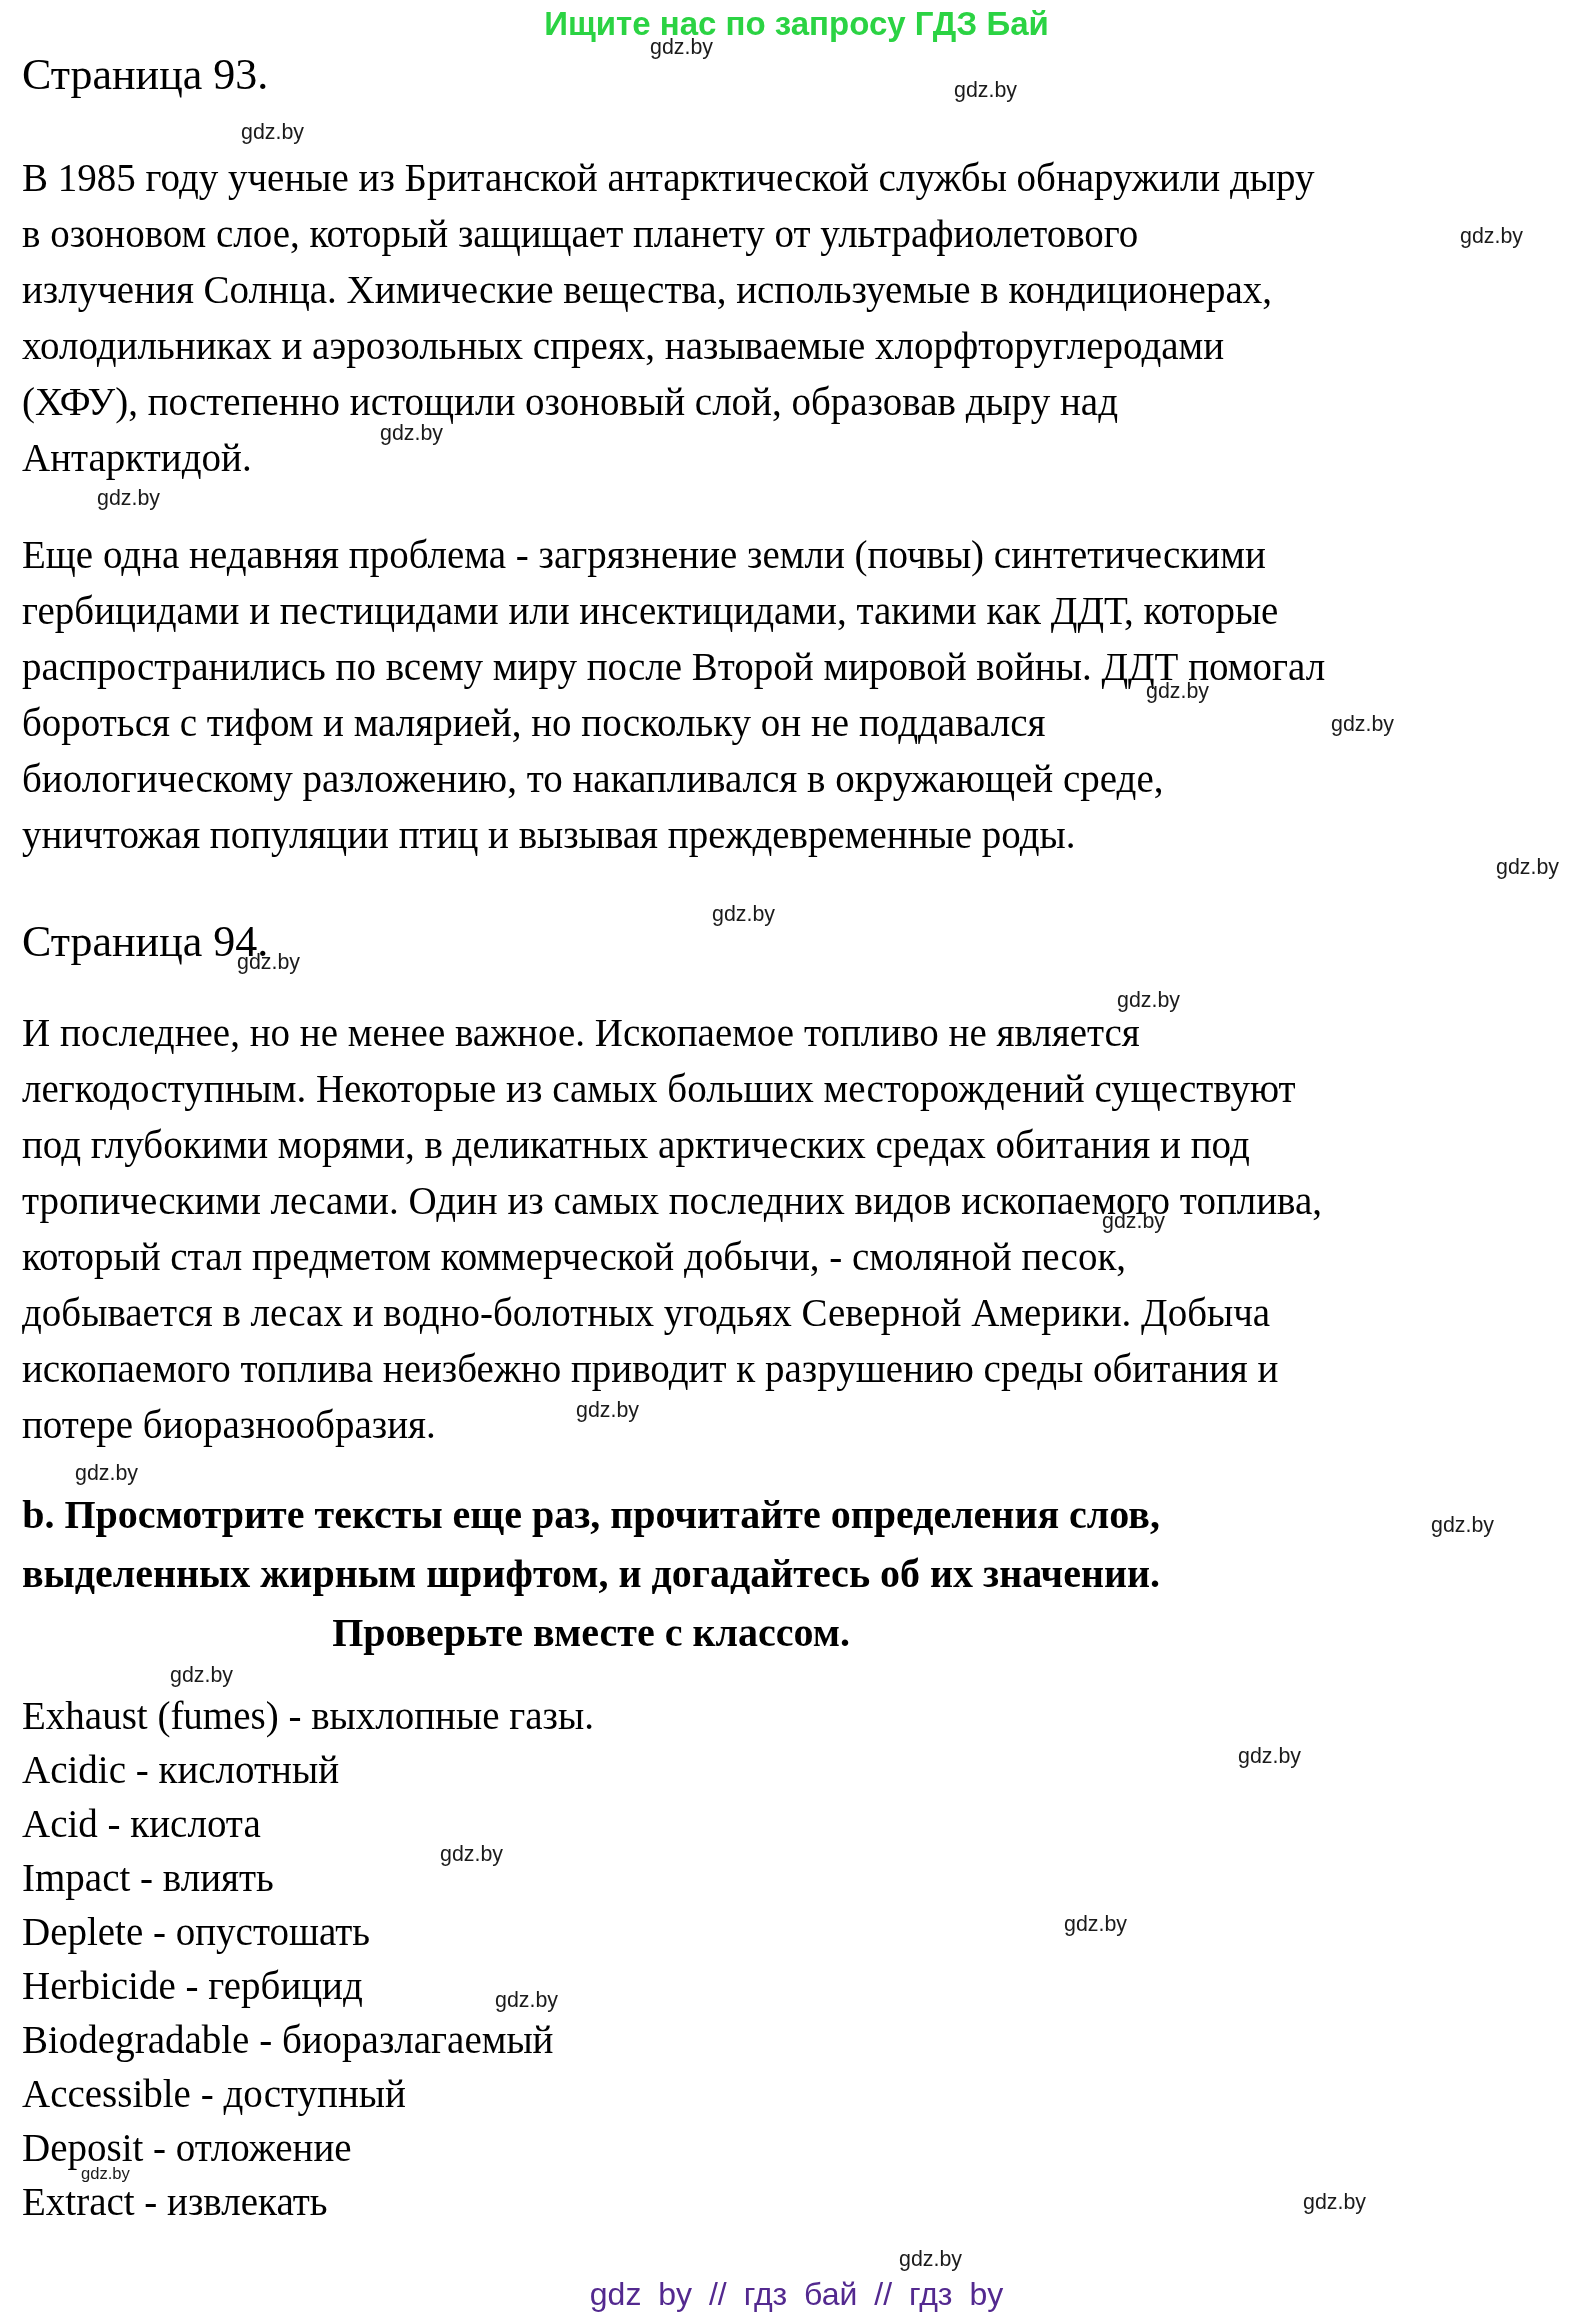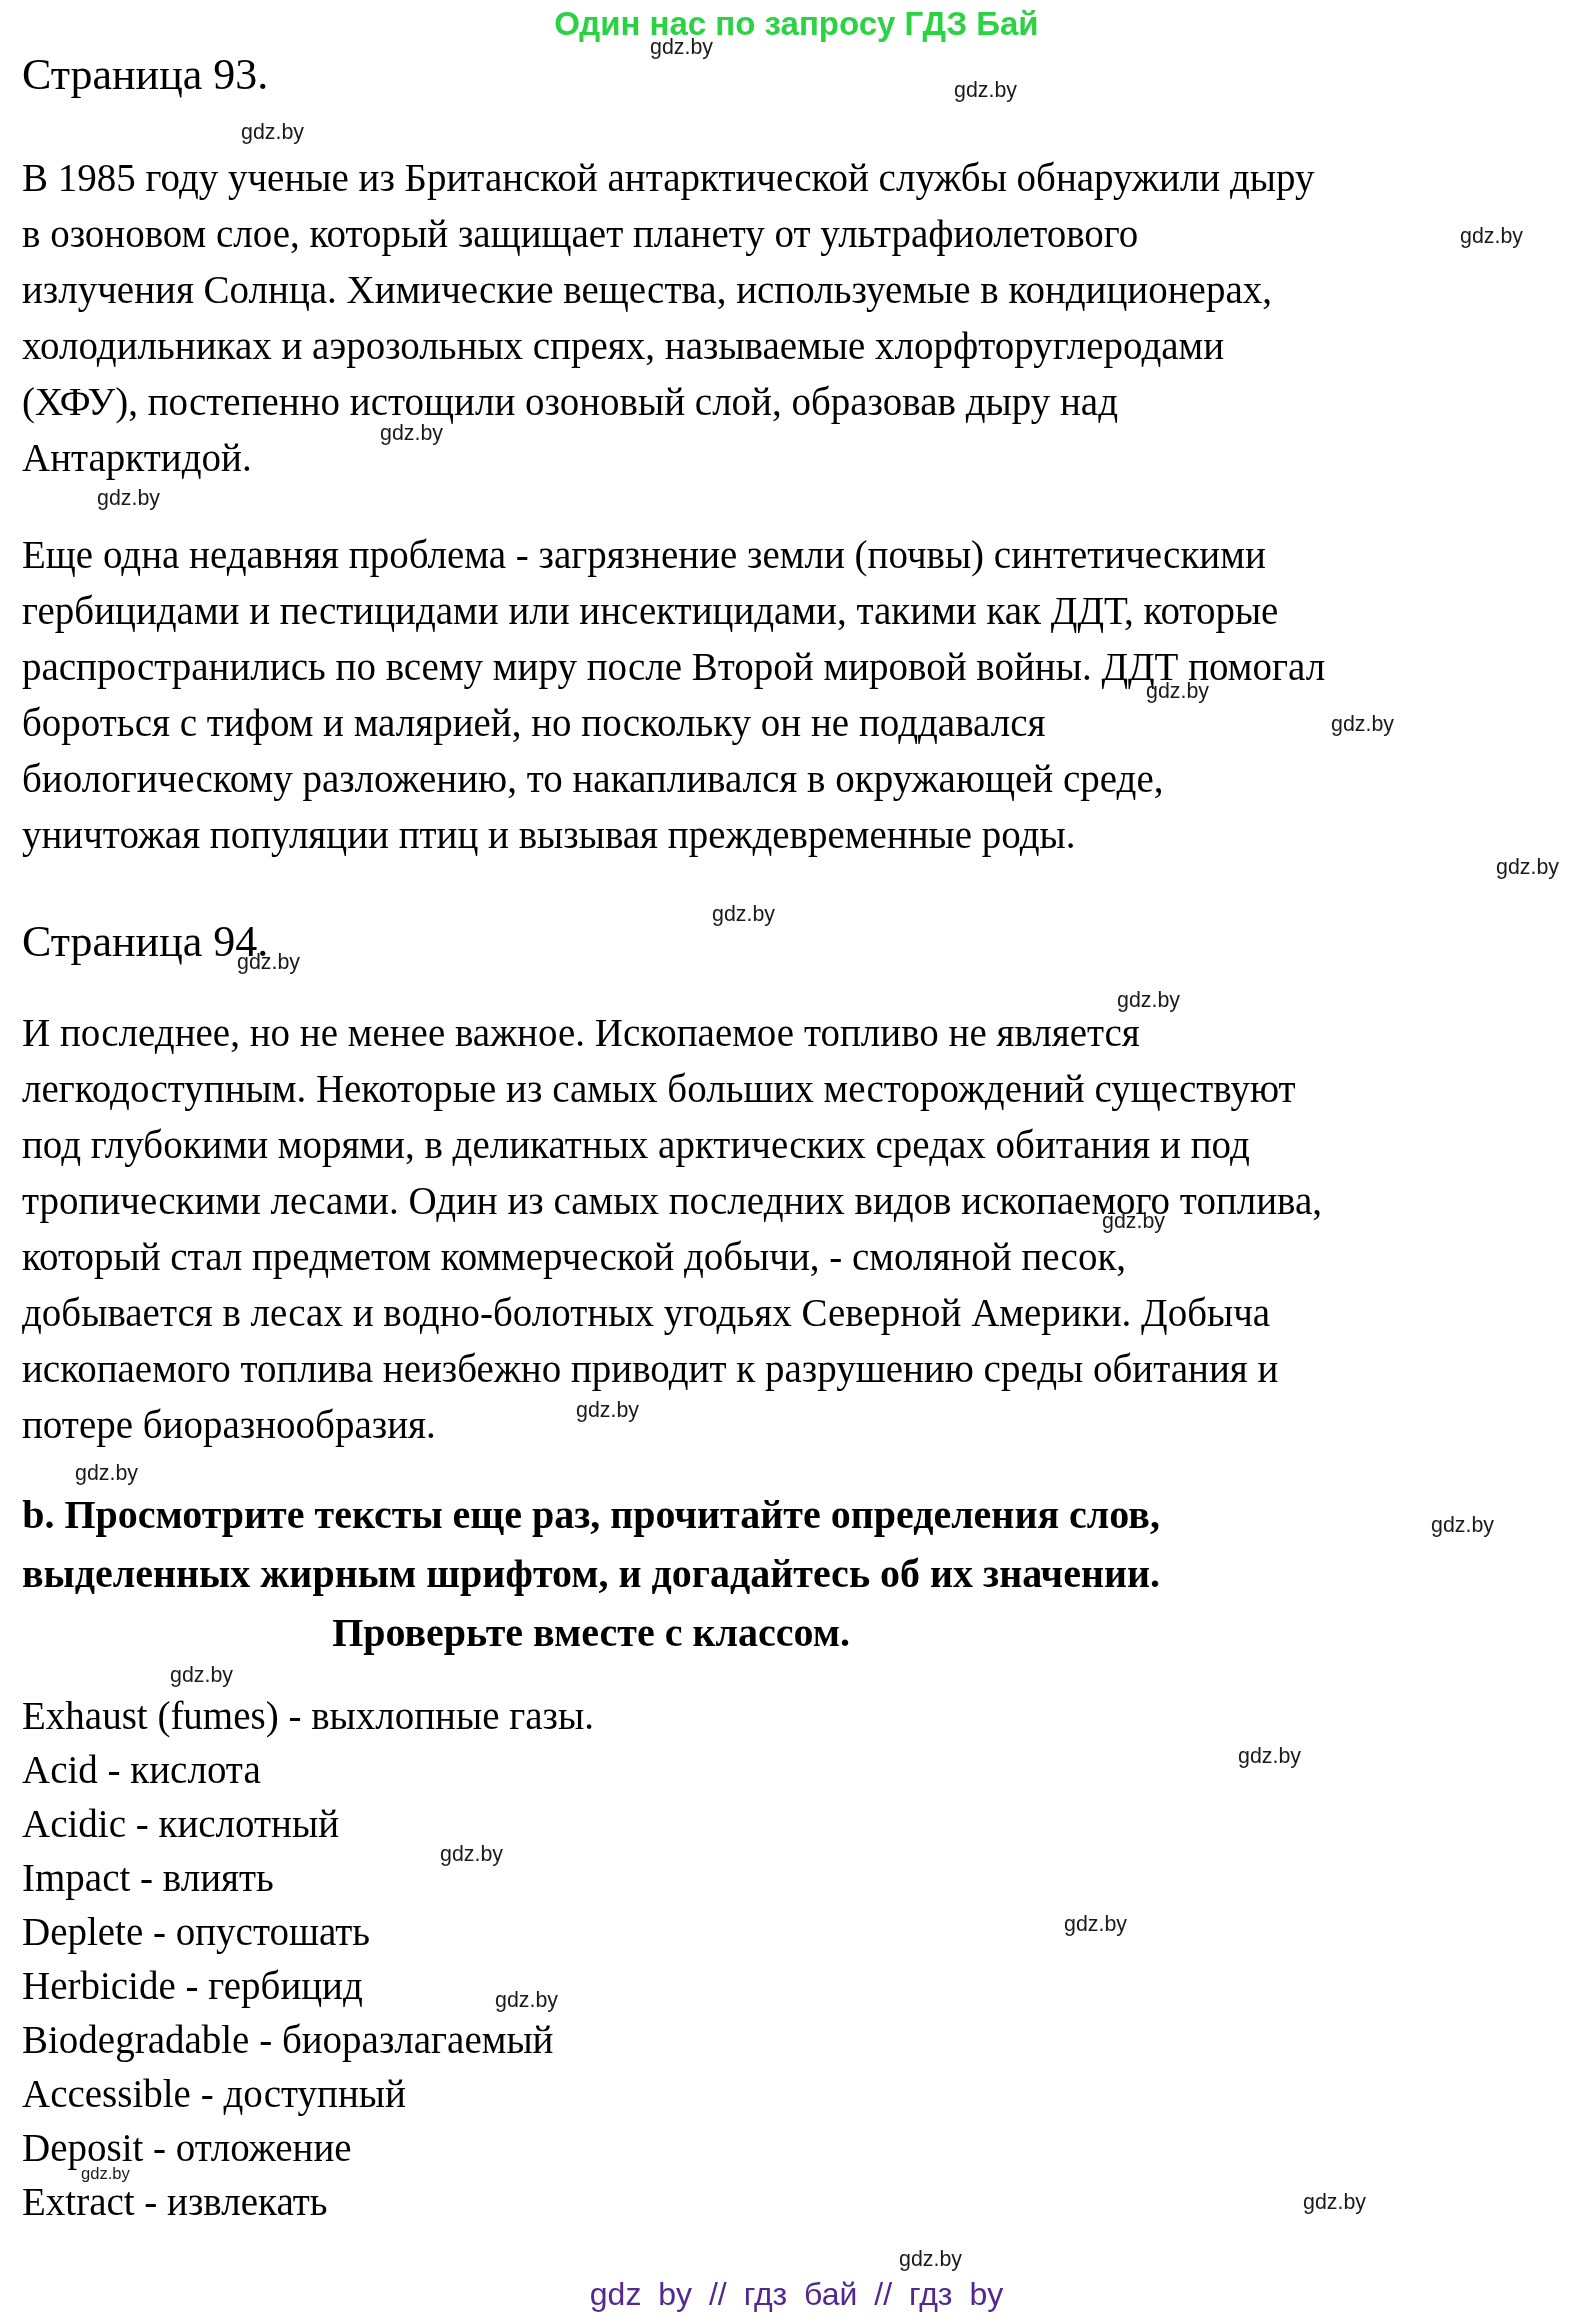--- a/index.html
+++ b/index.html
@@ -29,21 +29,21 @@
   .wm.small{font-size:16.6px;}
   .footer{
     position:absolute;top:2276px;left:0;width:100%;text-align:center;
     font-family:"Liberation Sans", sans-serif;font-size:32px;color:#53298f;
     word-spacing:8px;
   }
 </style>
 </head>
 <body>
 
-<div class="banner" style="color: rgb(43, 211, 67);">Один нас по запросу ГДЗ Бай</div>
+<div class="banner" style="color: rgb(43, 211, 67);">Ищите нас по запросу ГДЗ Бай</div>
 
 <div class="heading" style="top:51px;">Страница 93.</div>
 
 <div class="para" style="top:150px;">
   <div class="line">В 1985 году ученые из Британской антарктической службы обнаружили дыру</div>
   <div class="line">в озоновом слое, который защищает планету от ультрафиолетового</div>
   <div class="line">излучения Солнца. Химические вещества, используемые в кондиционерах,</div>
   <div class="line">холодильниках и аэрозольных спреях, называемые хлорфторуглеродами</div>
   <div class="line">(ХФУ), постепенно истощили озоновый слой, образовав дыру над</div>
   <div class="line">Антарктидой.</div>
@@ -72,22 +72,22 @@
 </div>
 
 <div class="para bold" style="top:1485px;">
   <div class="line">b. Просмотрите тексты еще раз, прочитайте определения слов,</div>
   <div class="line">выделенных жирным шрифтом, и догадайтесь об их значении.</div>
   <div class="line">Проверьте вместе с классом.</div>
 </div>
 
 <div class="vocab" style="top:1689px;">
   <div class="line">Exhaust (fumes) - выхлопные газы.</div>
+  <div class="line">Acidic - кислотный</div>
   <div class="line">Acid - кислота</div>
-  <div class="line">Acidic - кислотный</div>
   <div class="line">Impact - влиять</div>
   <div class="line">Deplete - опустошать</div>
   <div class="line">Herbicide - гербицид</div>
   <div class="line">Biodegradable - биоразлагаемый</div>
   <div class="line">Accessible - доступный</div>
   <div class="line">Deposit - отложение</div>
   <div class="line">Extract - извлекать</div>
 </div>
 
 <span class="wm" style="left:650px;top:35px;">gdz.by</span>

